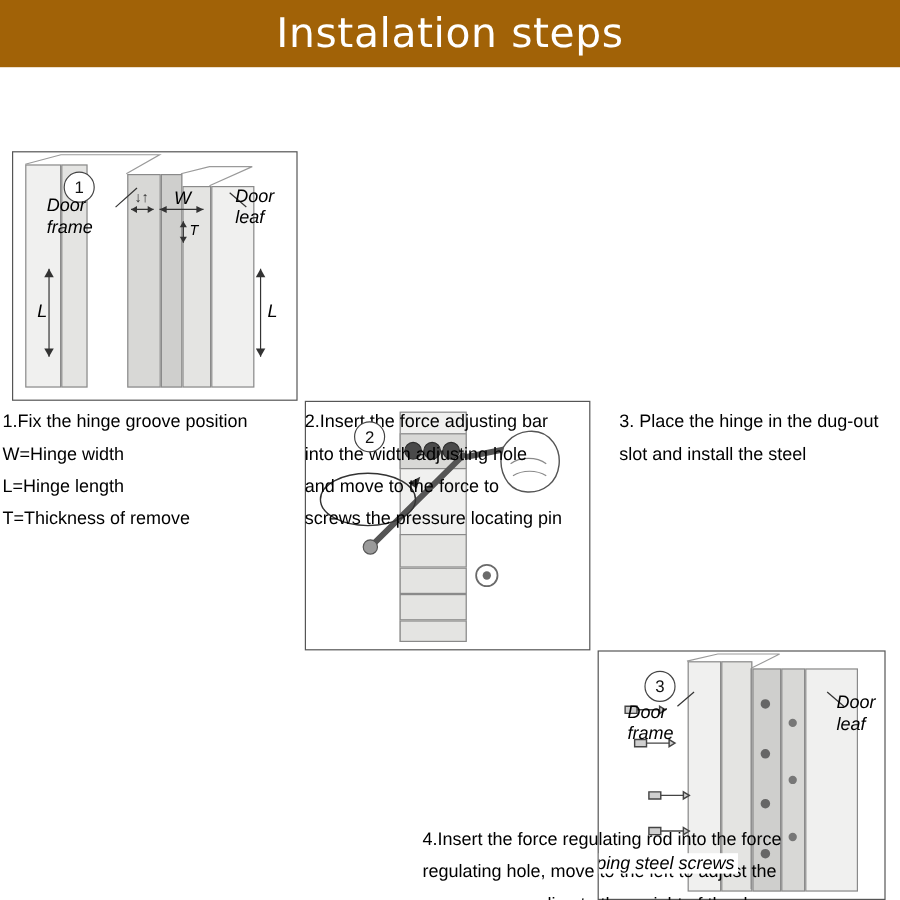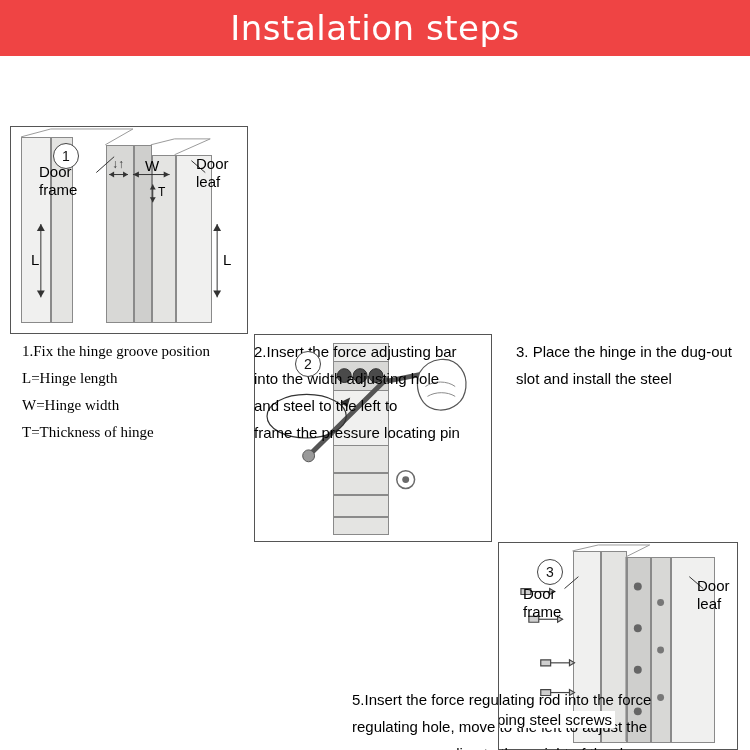--- a/index.html
+++ b/index.html
@@ -11,21 +11,21 @@
     height: 750px;
     background: #ffffff;
     font-family: "Liberation Sans", sans-serif;
     color: #111;
     overflow: hidden;
   }
 
   
   .header {
     height: 56px;
-    background: #ef4444;
+    background: #a16207;
     display: flex;
     align-items: center;
     justify-content: center;
   }
   .header .title {
     color: #ffffff;
     font-size: 34px;
     letter-spacing: 0.5px;
     font-weight: normal;
     font-family: "DejaVu Sans", sans-serif;
@@ -70,20 +70,21 @@
     color: #111;
     z-index: 6;
   }
 
   .lbl {
     position: absolute;
     font-size: 15px;
     color: #000;
     white-space: nowrap;
     z-index: 6;
+    font-style: italic;
   }
   .lbl.small { font-size: 12px; }
 
   
   .rect {
     position: absolute;
     box-sizing: border-box;
     border: 1px solid #8a8a8a;
   }
   .fillA { background: #f0f0ef; }
@@ -98,21 +99,21 @@
     height: 100%;
     overflow: visible;
     pointer-events: none;
   }
 
   
   #p1 { left: 10px;  top: 70px;  width: 238px; height: 208px; }
   #p2 { left: 254px; top: 70px;  width: 238px; height: 208px; }
   #p3 { left: 498px; top: 70px;  width: 240px; height: 208px; }
 
-  #c1 { position: absolute; left: 22px;  top: 282px; width: 240px; font-family: Liberation Serif, serif; }
+  #c1 { position: absolute; left: 2px;  top: 282px; width: 240px; }
   #c2 { position: absolute; left: 254px; top: 282px; width: 240px; }
   #c3 { position: absolute; left: 516px; top: 282px; width: 240px; }
 
   #c4 { position: absolute; left: 126px; top: 638px; width: 246px; text-align: center; }
   #c5 { position: absolute; left: 352px; top: 630px; width: 300px; }
 </style>
 </head>
 <body>
 
 <div class="header">
@@ -241,35 +242,35 @@
     </svg>
 
     <div class="badge" style="left:38px; top:16px;">3</div>
     <div class="lbl" style="left:24px; top:42px; line-height:18px;">Door<br>frame</div>
     <div class="lbl" style="left:198px; top:34px; line-height:18px;">Door<br>leaf</div>
     <div class="lbl" style="left: -90px; top: 168px; background: rgb(255, 255, 255); padding: 0px 3px; width: 200px; text-align: right;">Self-tapping steel screws</div>
   </div>
 
   <div id="c1" class="caption">
     <div>1.Fix the hinge groove position</div>
+    <div>W=Hinge width</div>
     <div>L=Hinge length</div>
-    <div>W=Hinge width</div>
-    <div>T=Thickness of hinge</div>
+    <div>T=Thickness of remove</div>
   </div>
   <div id="c2" class="caption">
     <div>2.Insert the force adjusting bar</div>
     <div>into the width adjusting hole</div>
-    <div>and steel to the left to</div>
-    <div>frame the pressure locating pin</div>
+    <div>and move to the force to</div>
+    <div>screws the pressure locating pin</div>
   </div>
   <div id="c3" class="caption">
     <div>3. Place the hinge in the dug-out</div>
     <div>slot and install the steel</div>
   </div>
 
   <div id="c5" class="caption">
-    <div>5.Insert the force regulating rod into the force</div>
+    <div>4.Insert the force regulating rod into the force</div>
     <div>regulating hole, move to the left to adjust the</div>
     <div>pressure according to the weight of the door,</div>
 
   </div>
 
 </div>
 
 </body></html>

